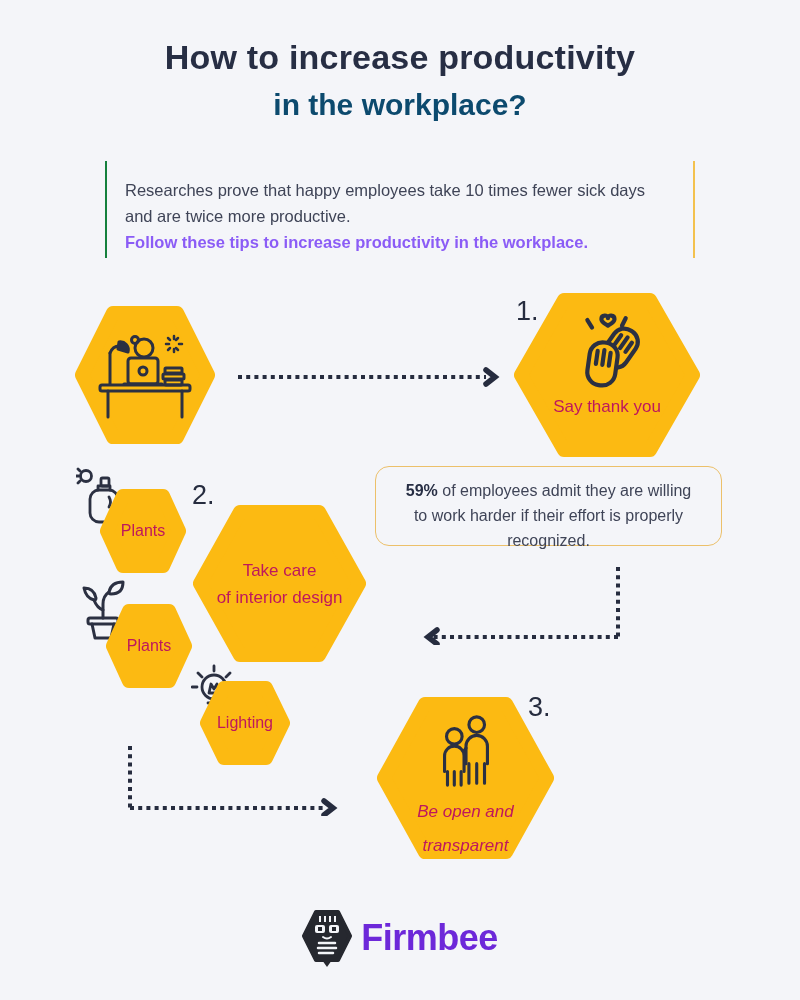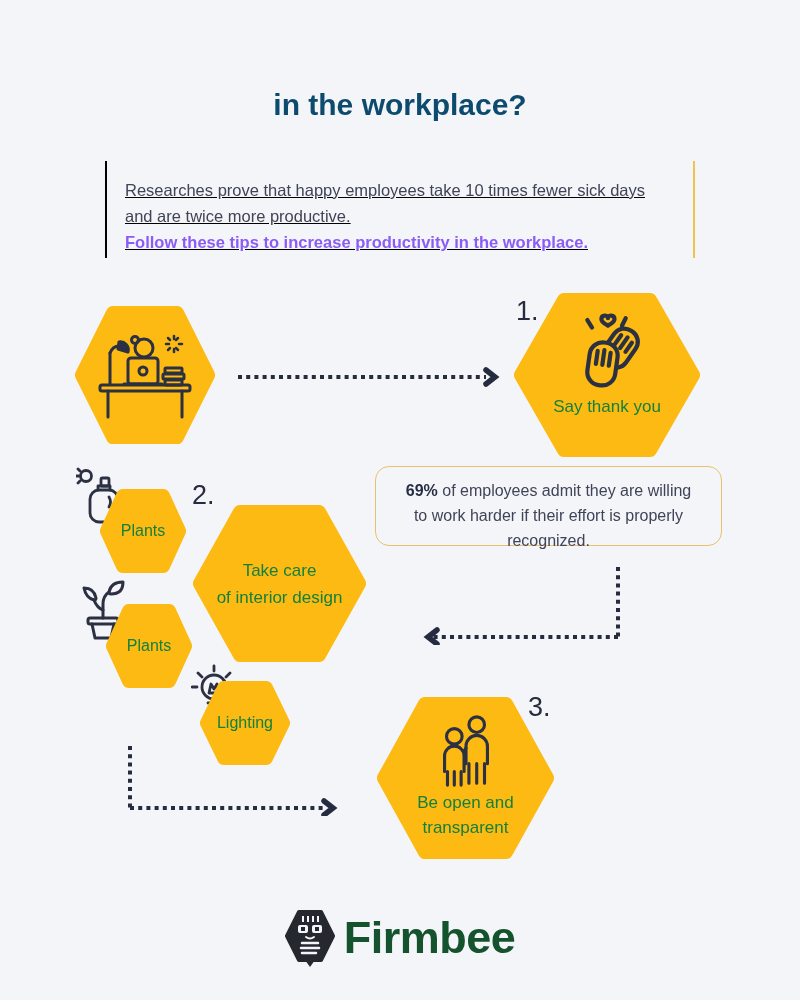--- a/index.html
+++ b/index.html
@@ -4,53 +4,54 @@
 <style>
   html,body{margin:0;padding:0;}
   body{font-family:"Liberation Sans", sans-serif;}
   .canvas{position:relative;width:800px;height:1000px;background:#f4f5f9;overflow:hidden;}
 
   .title{position:absolute;left:0;width:800px;text-align:center;font-weight:bold;}
   .title-1{top:38px;font-size:34px;color:#272e44;letter-spacing:0.2px;}
   .title-2{top:88px;font-size:30px;color:#0c4a6e;}
 
   .intro-box{position:absolute;left:105px;top:161px;width:590px;height:97px;
-    border-left:2px solid #000000;border-right:2px solid #f3c14e;
-    box-sizing:border-box;padding:16px 20px 0 18px;text-decoration:underline;}
+    border-left:2px solid #15803d;border-right:2px solid #f3c14e;
+    box-sizing:border-box;padding:16px 20px 0 18px;}
   .intro-box p{margin:0;font-size:16.5px;line-height:26px;color:#3f4457;}
   .intro-box p strong{color:#8b5cf6;}
 
   .hex{position:absolute;}
   .hex svg.hex-shape{display:block;}
   .hex .hex-content{position:absolute;left:0;top:0;width:100%;height:100%;
     display:flex;flex-direction:column;align-items:center;justify-content:center;
     text-align:center;color:#272e44;}
-  .hex-label{font-size:16px;color:#15803d;}
+  .hex-label{font-size:16px;color:#be185d;}
   .hex-label.big{font-size:17px;line-height:27px;}
 
   .step-number{position:absolute;font-size:27px;color:#262c3f;font-weight:500;}
 
   .outside-icon{position:absolute;}
 
   .arrow{position:absolute;}
 
   .fact-box{position:absolute;left:375px;top:466px;width:347px;height:80px;
     border:1.5px solid #ecc06a;border-radius:14px;box-sizing:border-box;
     padding:11px 22px 0 22px;text-align:center;font-size:16px;line-height:25px;color:#3f4457;}
   .fact-box strong{color:#272e44;}
 
   .footer{position:absolute;left:0;top:908px;width:800px;display:flex;
     align-items:center;justify-content:center;gap:9px;}
-  .brand-name{font-size:45px;font-weight:bold;color:#14532d;letter-spacing:-0.5px;}
+  .brand-name{font-size:36px;font-weight:bold;color:#6d28d9;letter-spacing:-0.5px;}
 </style>
 </head>
 <body>
 
 <div class="canvas">
 
+  <div class="title title-1">How to increase productivity</div>
   <div class="title title-2">in the workplace?</div>
 
   <div class="intro-box">
     <p>Researches prove that happy employees take 10 times fewer sick days and are twice more productive.</p>
     <p><strong>Follow these tips to increase productivity in the workplace.</strong></p>
   </div>
 
   <div class="hex" style="left:75px;top:306px;">
     <svg class="hex-shape" width="140" height="138" viewBox="0 0 140 138">
       <polygon points="38,7 102,7 133,69 102,131 38,131 7,69" fill="#fcba12" stroke="#fcba12" stroke-width="14" stroke-linejoin="round"></polygon>
@@ -104,21 +105,21 @@
             <rect x="32" y="38" width="30" height="46" rx="14" fill="#fcba12"></rect>
             <path d="M40,48 v14 M47,46 v16 M54,48 v14"></path>
           </g>
         </g>
       </svg>
       <div class="hex-label big">Say thank you</div>
     </div>
   </div>
 
   <div class="fact-box">
-    <strong>69%</strong>
+    <strong>59%</strong>
     <span>of employees admit they are willing to work harder if their effort is properly recognized.</span>
   </div>
 
   <div class="step-number" style="left:192px;top:480px;">2.</div>
 
   <svg class="outside-icon" style="left:76px;top:466px;" width="48" height="58" viewBox="0 0 48 58">
     <g stroke="#2b3042" stroke-width="2.8" fill="none" stroke-linecap="round" stroke-linejoin="round">
       <circle cx="10" cy="10" r="5.5"></circle>
       <path d="M2,3 l2,2 M0,10 h3 M2,17 l2,-2"></path>
       <rect x="14" y="24" width="28" height="32" rx="9"></rect>
@@ -196,21 +197,21 @@
     <path d="M6,64 H202" stroke="#262c3f" stroke-width="4" stroke-dasharray="4 4.2" fill="none"></path>
     <path d="M200,57 L209,64 L200,71" stroke="#262c3f" stroke-width="5.5" fill="none" stroke-linecap="round"></path>
   </svg>
 
   <div class="step-number" style="left:528px;top:692px;">3.</div>
 
   <div class="hex" style="left:377px;top:697px;">
     <svg class="hex-shape" width="177" height="162" viewBox="0 0 177 162">
       <polygon points="48,7 129,7 170,81 129,155 48,155 7,81" fill="#fcba12" stroke="#fcba12" stroke-width="14" stroke-linejoin="round"></polygon>
     </svg>
-    <div class="hex-content" style="justify-content:flex-start;padding-top:16px;box-sizing:border-box;">
+    <div class="hex-content" style="justify-content:space-between;padding-top:16px;box-sizing:border-box;font-style:italic;">
       <svg width="84" height="76" viewBox="0 0 84 78">
         <g stroke="#2b3042" stroke-width="3.2" fill="none" stroke-linecap="round" stroke-linejoin="round">
           <circle cx="53" cy="12" r="8"></circle>
           <path d="M42,52 V34 a11,11 0 0 1 22,0 v18"></path>
           <path d="M45,52 v20 M53,52 v20 M61,52 v20"></path>
           <path d="M42,36 q-4,6 -8,8"></path>
           <circle cx="30" cy="24" r="8" fill="#fcba12"></circle>
           <path d="M20,60 V44 a10,10 0 0 1 20,0 v16" fill="#fcba12"></path>
           <path d="M23,60 v14 M30,60 v14 M37,60 v14"></path>
         </g>

